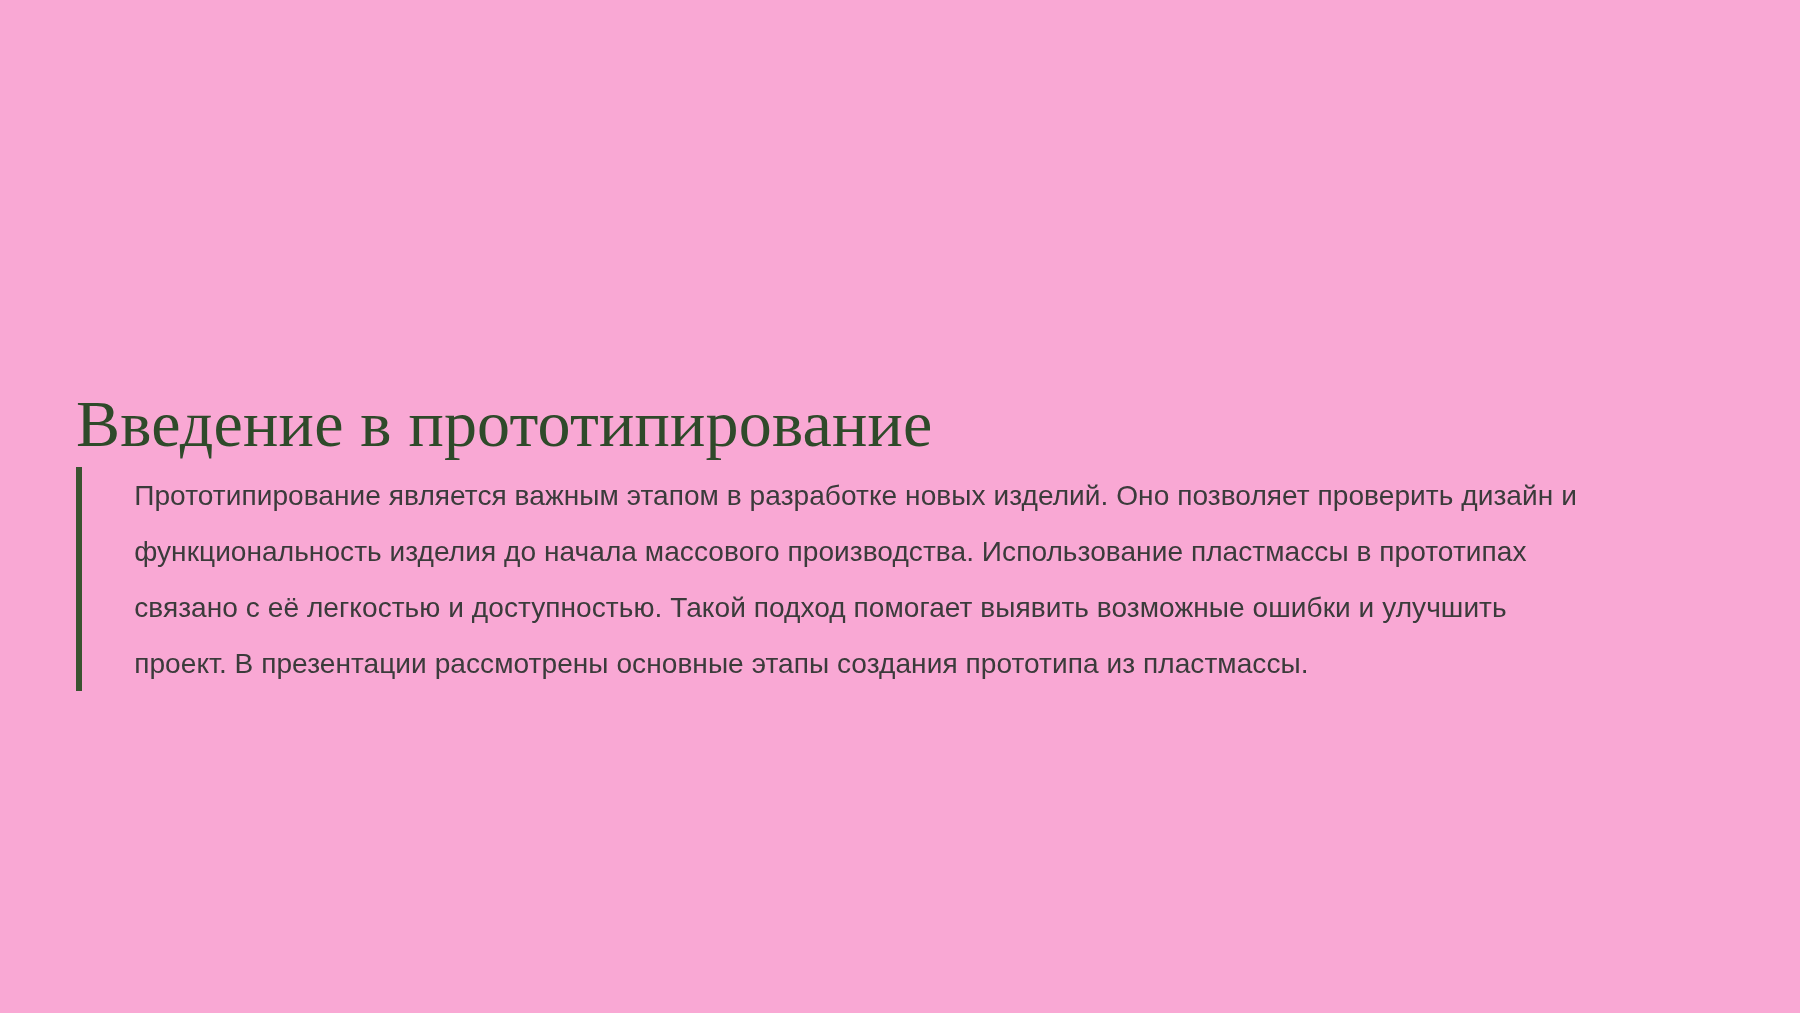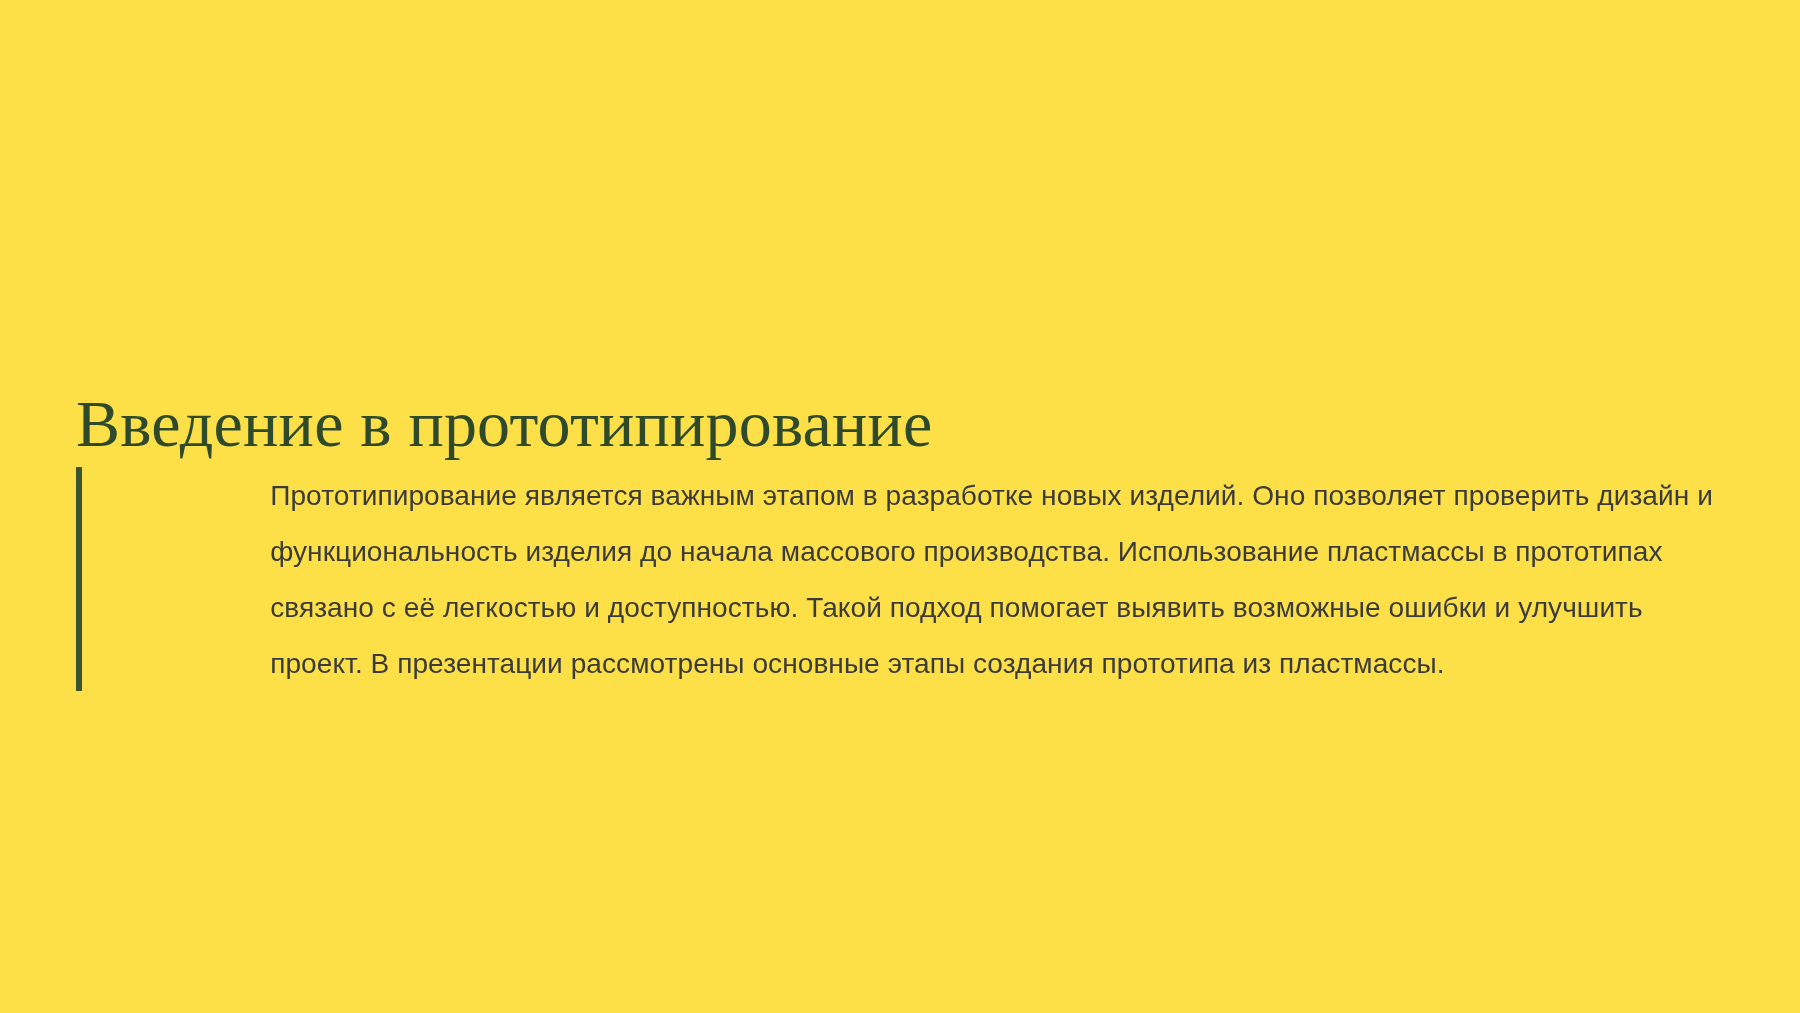--- a/index.html
+++ b/index.html
@@ -10,21 +10,21 @@
   body {
     width: 1800px;
     height: 1013px;
     overflow: hidden;
     font-family: "Liberation Sans", sans-serif;
   }
   #slide {
     position: relative;
     width: 1800px;
     height: 1013px;
-    background: #fde047;
+    background: #f9a8d4;
     box-sizing: border-box;
   }
   #slide-title {
     position: absolute;
     left: 76px;
     top: 343px;
     width: 1640px;
     font-family: "Liberation Serif", "DejaVu Serif", serif;
     font-size: 66px;
     font-weight: 400;
@@ -33,21 +33,20 @@
     color: #2F4A2A;
     white-space: nowrap;
   }
   #body-block {
     position: absolute;
     left: 76px;
     top: 467px;
     width: 1660px;
     display: flex;
     align-items: stretch;
-    justify-content: space-between;
   }
   #accent-bar {
     width: 6px;
     min-width: 6px;
     background: #3A5330;
     border-radius: 0;
     align-self: stretch;
   }
   #body-text {
     padding-left: 53px;

